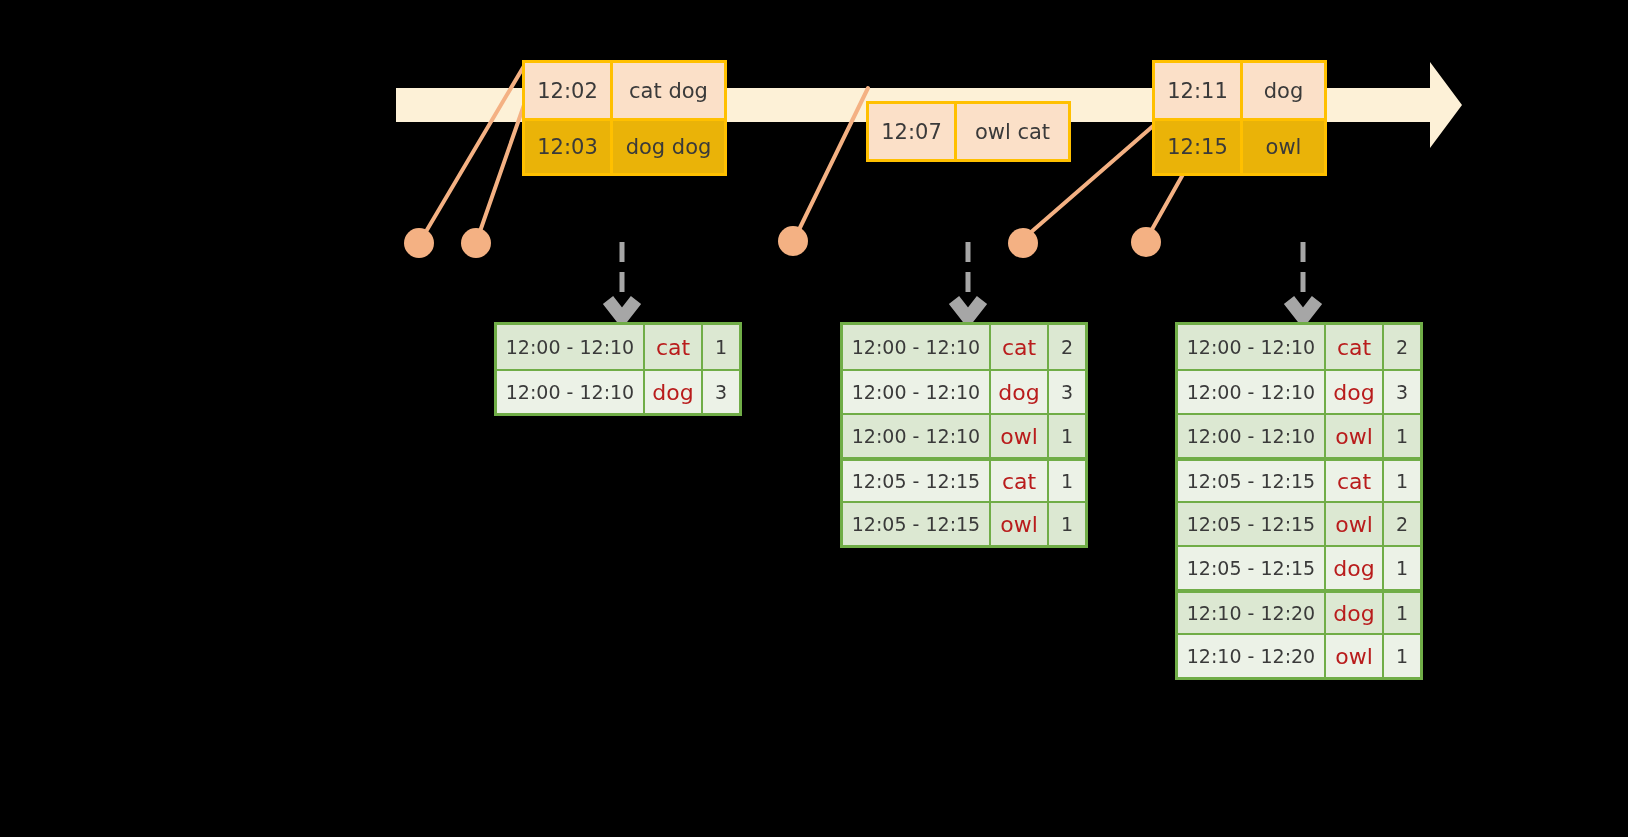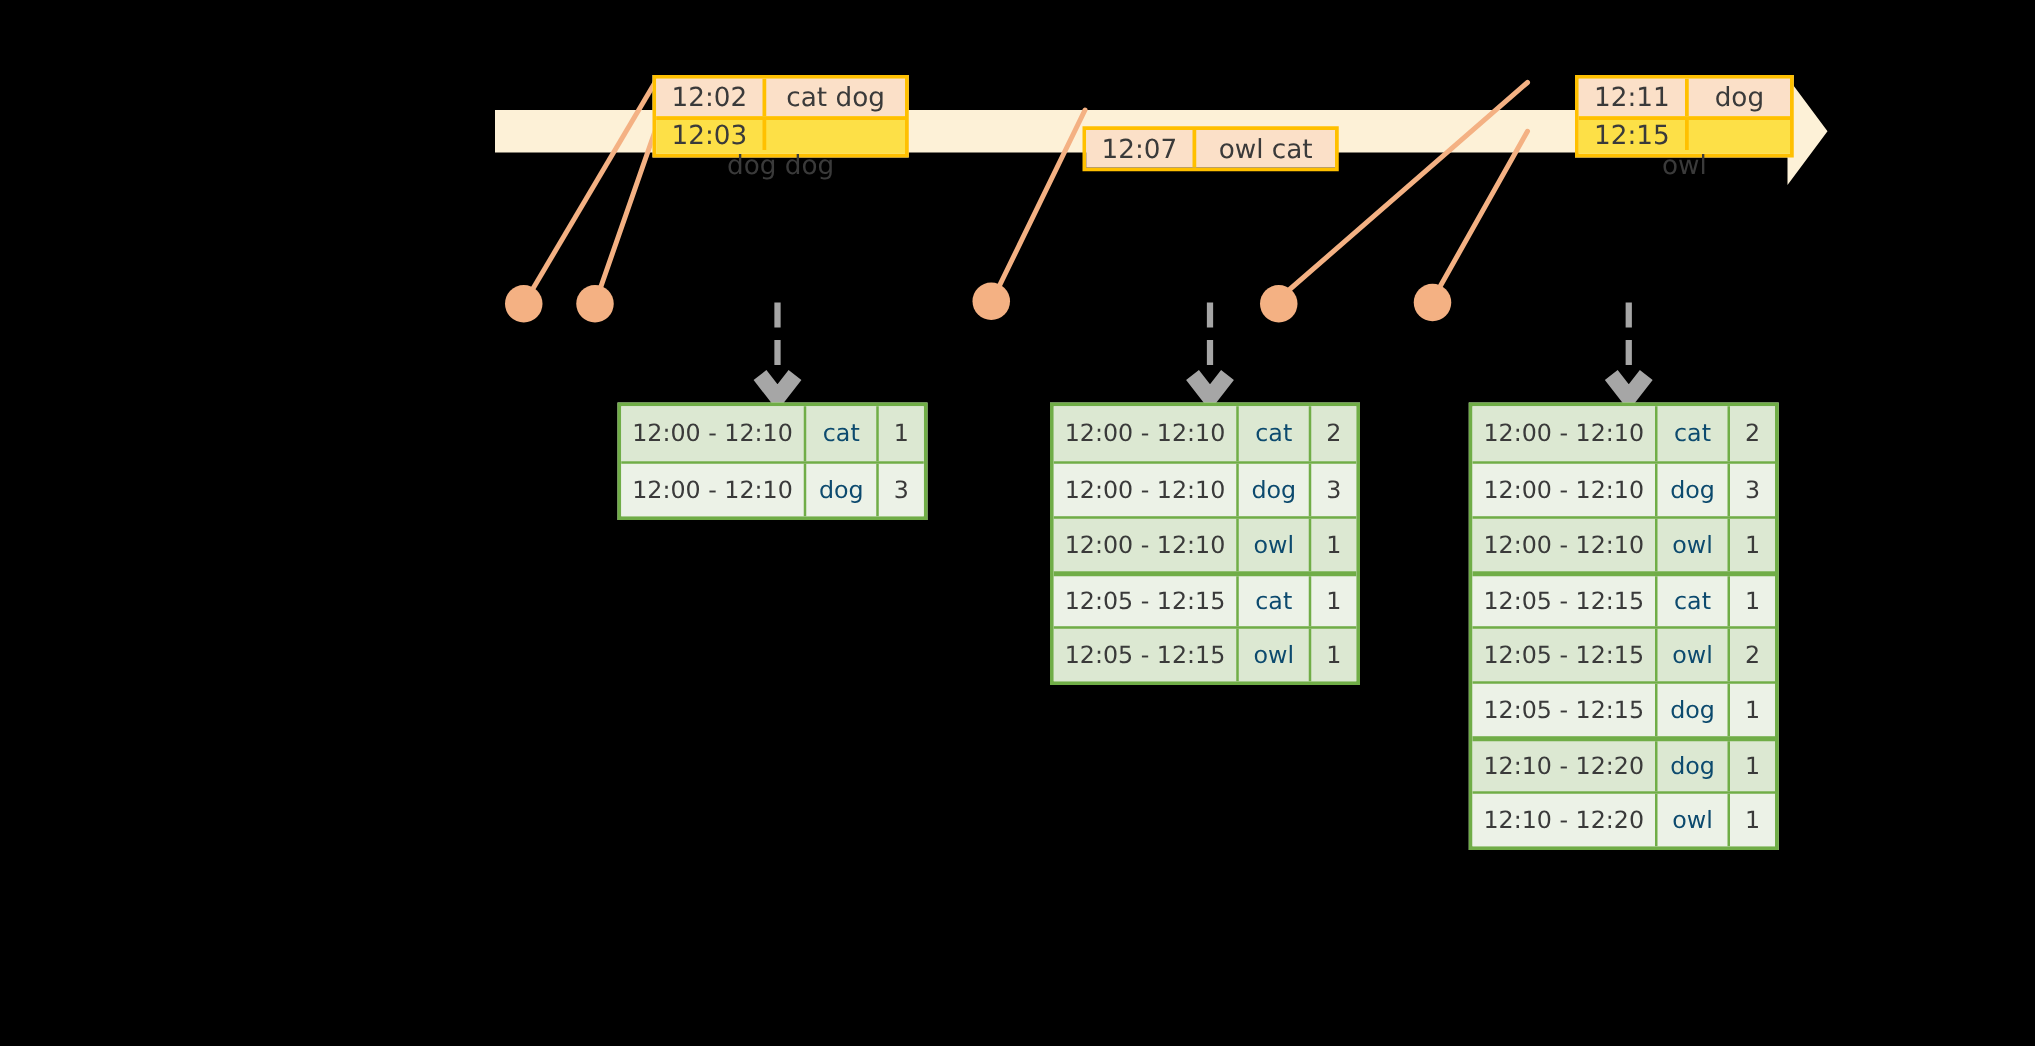--- a/index.html
+++ b/index.html
@@ -28,28 +28,28 @@
 
   
   .event-group {
     position: absolute;
     border: 3px solid #FFC000;
     box-sizing: border-box;
     background: #FDEBD7;
   }
   .event-row {
     display: flex;
-    height: 30px;
+    height: 55px;
     box-sizing: border-box;
   }
   .event-row + .event-row {
     border-top: 3px solid #FFC000;
   }
   .event-row.shade-a { background: #FBE0C8; }
-  .event-row.shade-b { background: #fde047; flex-direction: column; }
+  .event-row.shade-b { background: #eab308; }
   .ev-time {
     width: 88px;
     display: flex;
     align-items: center;
     justify-content: center;
     font-size: 21px;
     color: #3a3a3a;
     border-right: 3px solid #FFC000;
     box-sizing: border-box;
   }
@@ -89,22 +89,22 @@
     font-size: 19px;
     color: #3a3a3a;
     border-right: 2px solid #70AD47;
     box-sizing: border-box;
   }
   .res-word {
     width: 58px;
     display: flex;
     align-items: center;
     justify-content: center;
-    font-size: 19px;
-    color: #0c4a6e;
+    font-size: 22px;
+    color: #b91c1c;
     border-right: 2px solid #70AD47;
     box-sizing: border-box;
   }
   .res-count {
     width: 36px;
     display: flex;
     align-items: center;
     justify-content: center;
     font-size: 19px;
     color: #3a3a3a;
@@ -161,21 +161,21 @@
     </div>
   </div>
 
   <div class="event-group" style="left:866px; top:101px; width:205px;">
     <div class="event-row shade-a">
       <div class="ev-time">12:07</div>
       <div class="ev-words">owl cat</div>
     </div>
   </div>
 
-  <div class="event-group" style="left:1260px; top:60px; width:175px;">
+  <div class="event-group" style="left:1152px; top:60px; width:175px;">
     <div class="event-row shade-a">
       <div class="ev-time">12:11</div>
       <div class="ev-words">dog</div>
     </div>
     <div class="event-row shade-b">
       <div class="ev-time">12:15</div>
       <div class="ev-words">owl</div>
     </div>
   </div>
 

